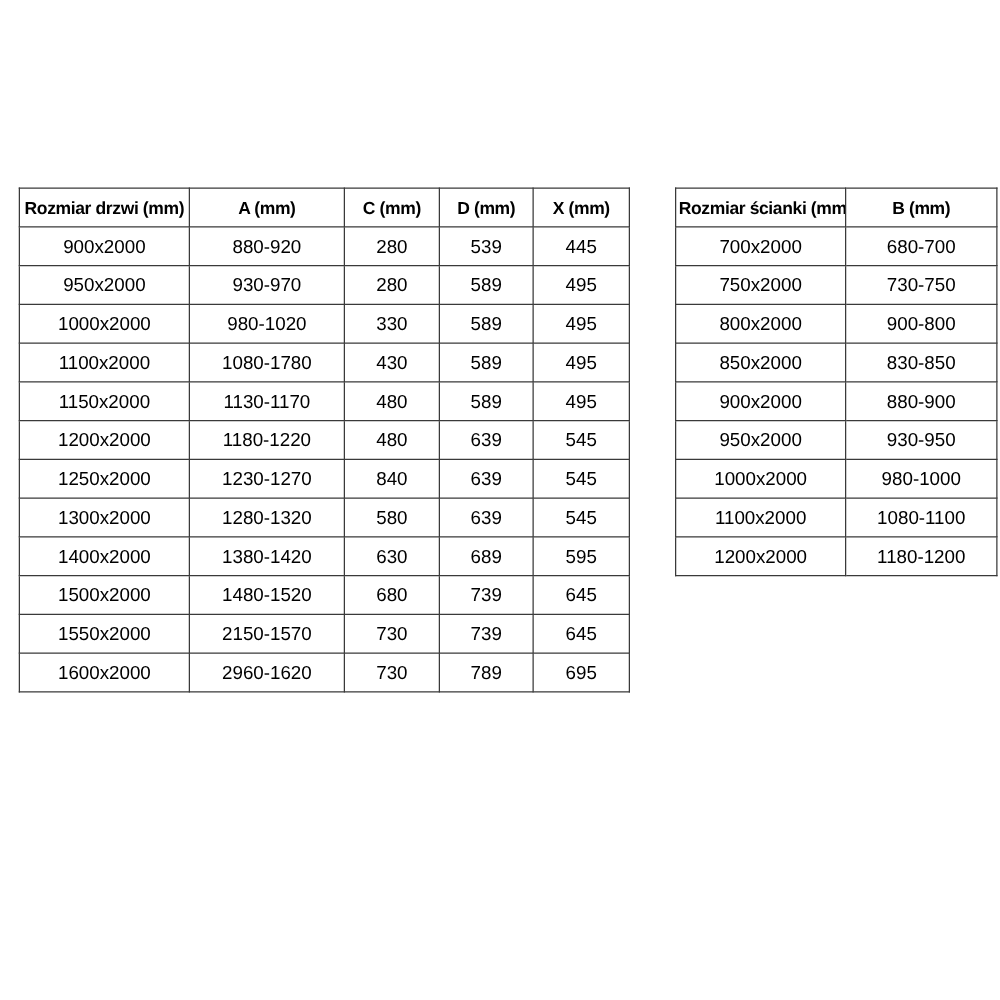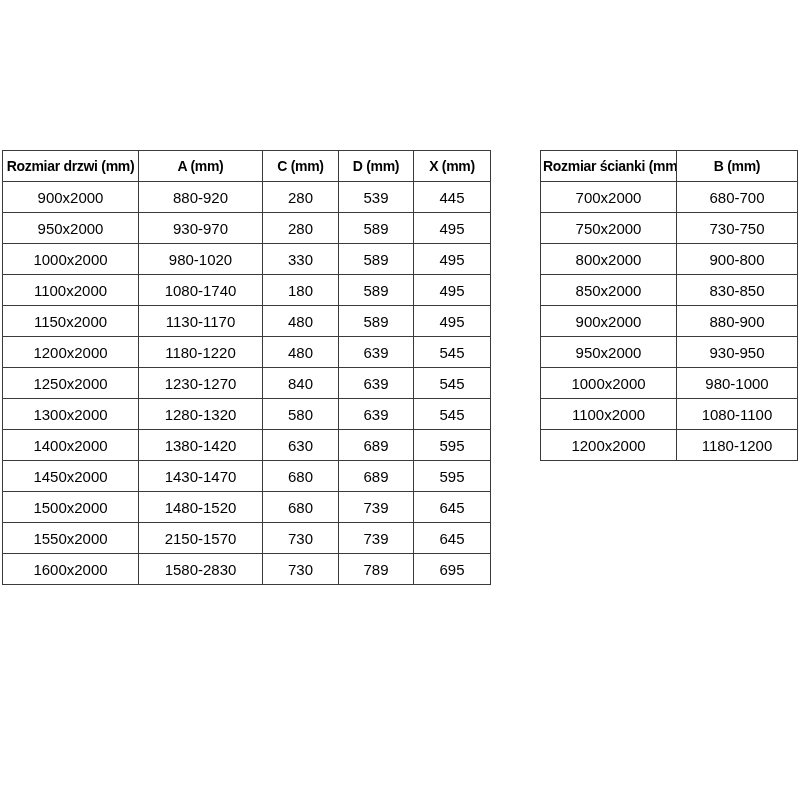--- a/index.html
+++ b/index.html
@@ -32,21 +32,21 @@
   th {
     font-weight: bold;
     font-size: 14px;
     letter-spacing: -0.3px;
   }
   td {
     font-weight: normal;
     font-size: 15px;
   }
   #door-table {
-    left: 2px;
+    left: 15px;
     top: 150px;
     width: 489px;
   }
   #wall-table {
     left: 540px;
     top: 150px;
     width: 258px;
   }
 </style>
 </head>
@@ -86,22 +86,22 @@
       </tr>
       <tr>
         <td>1000x2000</td>
         <td>980-1020</td>
         <td>330</td>
         <td>589</td>
         <td>495</td>
       </tr>
       <tr>
         <td>1100x2000</td>
-        <td>1080-1740</td>
-        <td>180</td>
+        <td>1080-1780</td>
+        <td>430</td>
         <td>589</td>
         <td>495</td>
       </tr>
       <tr>
         <td>1150x2000</td>
         <td>1130-1170</td>
         <td>480</td>
         <td>589</td>
         <td>495</td>
       </tr>
@@ -127,43 +127,36 @@
         <td>545</td>
       </tr>
       <tr>
         <td>1400x2000</td>
         <td>1380-1420</td>
         <td>630</td>
         <td>689</td>
         <td>595</td>
       </tr>
       <tr>
-        <td>1450x2000</td>
-        <td>1430-1470</td>
-        <td>680</td>
-        <td>689</td>
-        <td>595</td>
-      </tr>
-      <tr>
         <td>1500x2000</td>
         <td>1480-1520</td>
         <td>680</td>
         <td>739</td>
         <td>645</td>
       </tr>
       <tr>
         <td>1550x2000</td>
         <td>2150-1570</td>
         <td>730</td>
         <td>739</td>
         <td>645</td>
       </tr>
       <tr>
         <td>1600x2000</td>
-        <td>1580-2830</td>
+        <td>2960-1620</td>
         <td>730</td>
         <td>789</td>
         <td>695</td>
       </tr>
     </tbody>
 </table>
 
 <table id="wall-table">
   <colgroup>
     <col style="width:136px">

